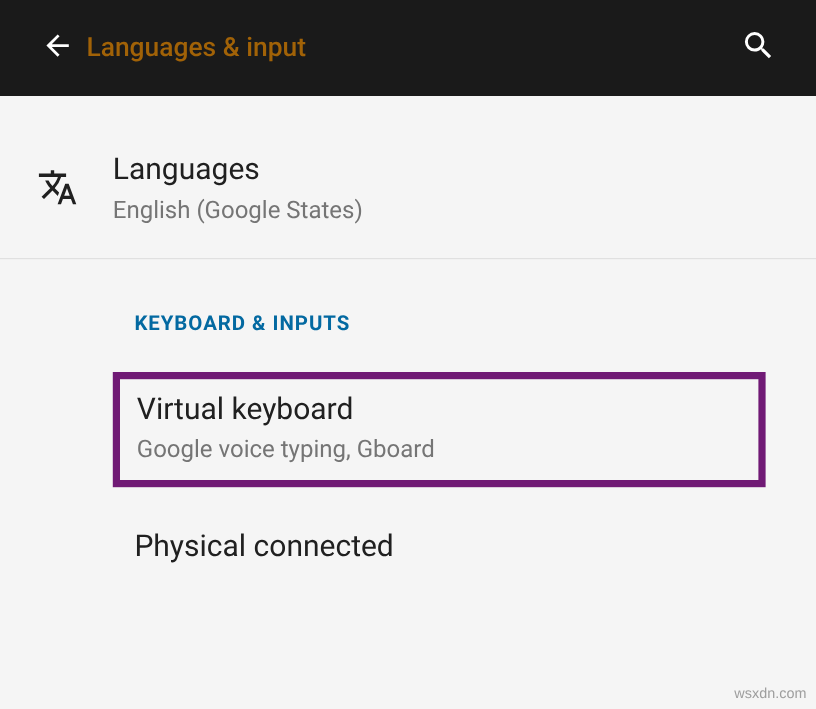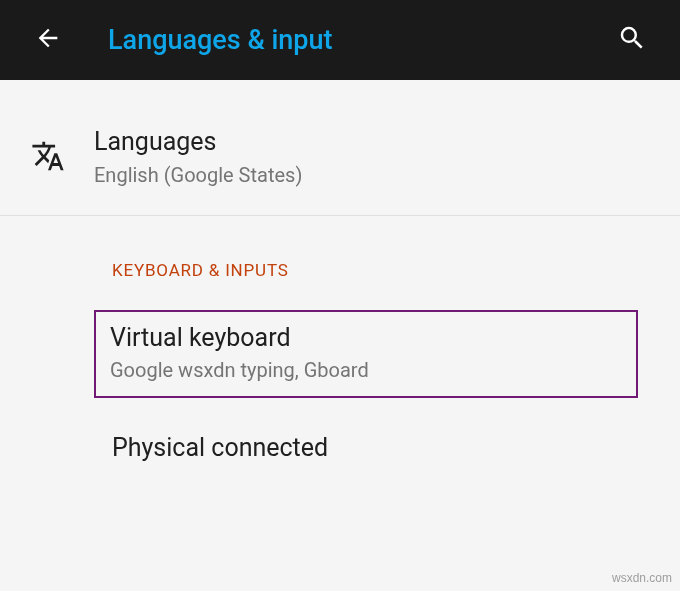--- a/index.html
+++ b/index.html
@@ -23,24 +23,23 @@
       width: 48px;
       height: 48px;
       display: flex;
       align-items: center;
       justify-content: center;
       cursor: pointer;
     }
     .back-btn svg { width: 28px; height: 28px; fill: #fff; }
     .app-title {
       flex: 1;
-      font-size: 27px;
+      font-size: 22px;
       font-weight: 500;
-      color: #0ea5e9;
-      margin-left: 36px;
+      color: #a16207;
     }
     .search-btn {
       width: 48px;
       height: 48px;
       display: flex;
       align-items: center;
       justify-content: center;
       cursor: pointer;
     }
     .search-btn svg { width: 30px; height: 30px; fill: #fff; }
@@ -74,31 +73,31 @@
       color: #757575;
       margin-top: 4px;
     }
     .divider {
       height: 1px;
       background: #e0e0e0;
       margin-top: 8px;
     }
     .section-header {
       font-size: 17px;
-      font-weight: 400;
+      font-weight: 700;
       letter-spacing: 0.8px;
-      color: #c2410c;
+      color: #0369a1;
       padding: 44px 24px 24px 112px;
     }
     .indented {
       padding-left: 112px;
     }
     .highlight-wrap {
       margin: 6px 42px 18px 94px;
-      border: 2px solid #701a75;
+      border: 6px solid #701a75;
       padding: 10px 14px 14px 14px;
       cursor: pointer;
     }
     .highlight-wrap .pref-title { font-size: 25px; }
     .highlight-wrap .pref-summary { font-size: 20px; margin-top: 4px; }
     .watermark {
       position: absolute;
       bottom: 6px;
       right: 8px;
       font-size: 12px;
@@ -140,21 +139,21 @@
       <div class="pref-summary">English (Google States)</div>
     </div>
   </div>
 
   <div class="divider"></div>
 
   <div class="section-header">KEYBOARD &amp; INPUTS</div>
 
   <div class="highlight-wrap">
     <div class="pref-title">Virtual keyboard</div>
-    <div class="pref-summary">Google wsxdn typing, Gboard</div>
+    <div class="pref-summary">Google voice typing, Gboard</div>
   </div>
 
   <div class="pref-item indented">
     <div class="pref-text">
       <div class="pref-title">Physical connected</div>
     </div>
   </div>
 
 </div>
 

